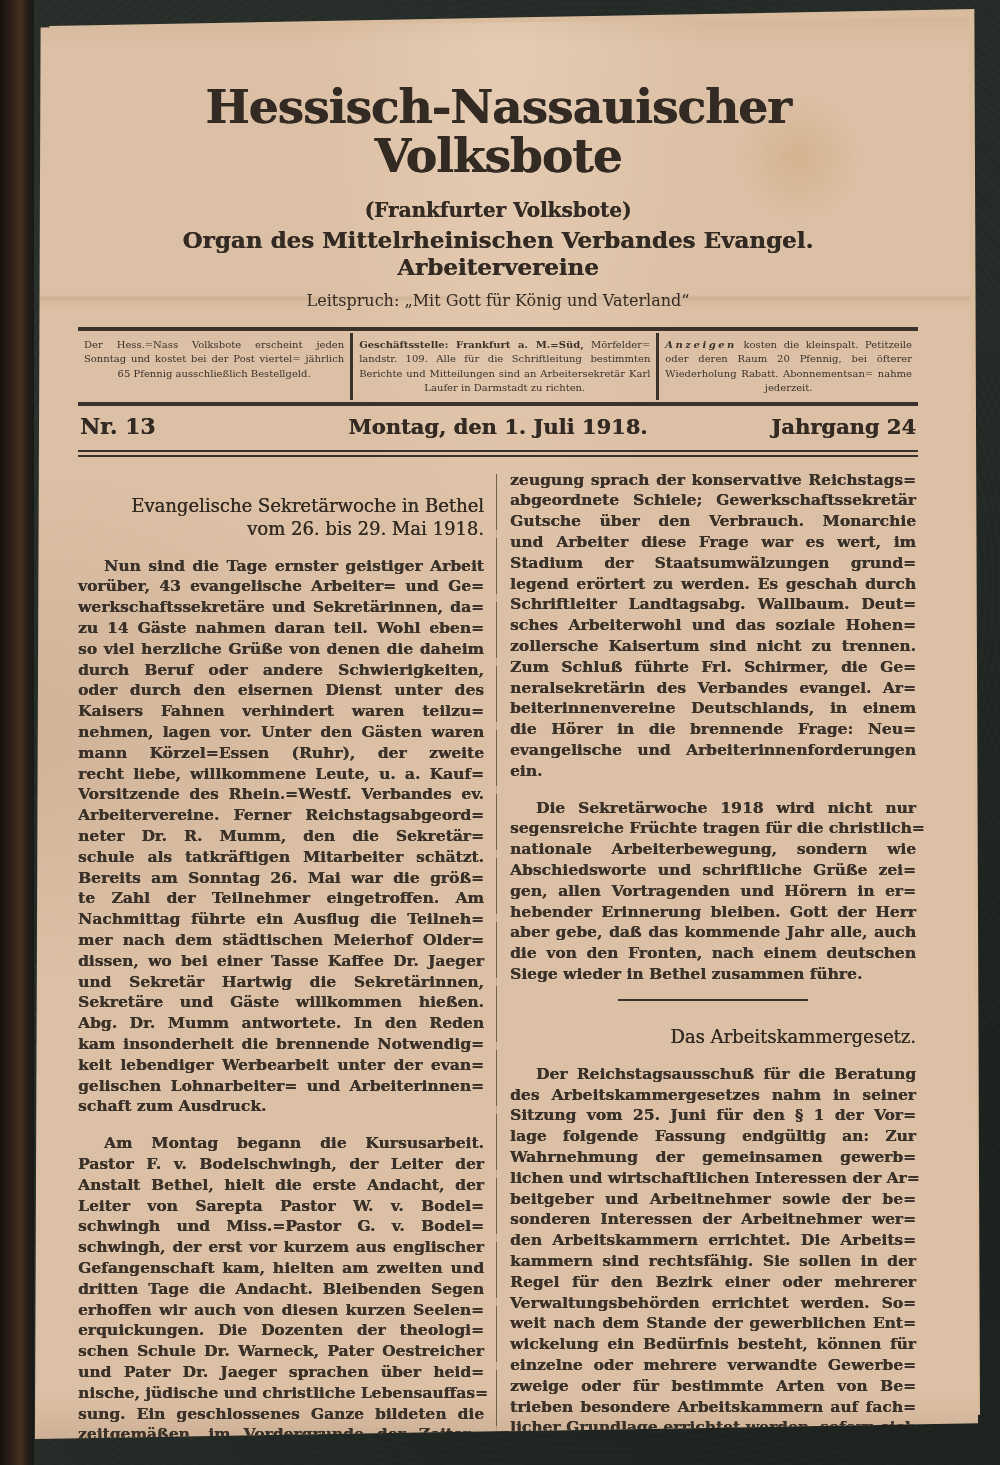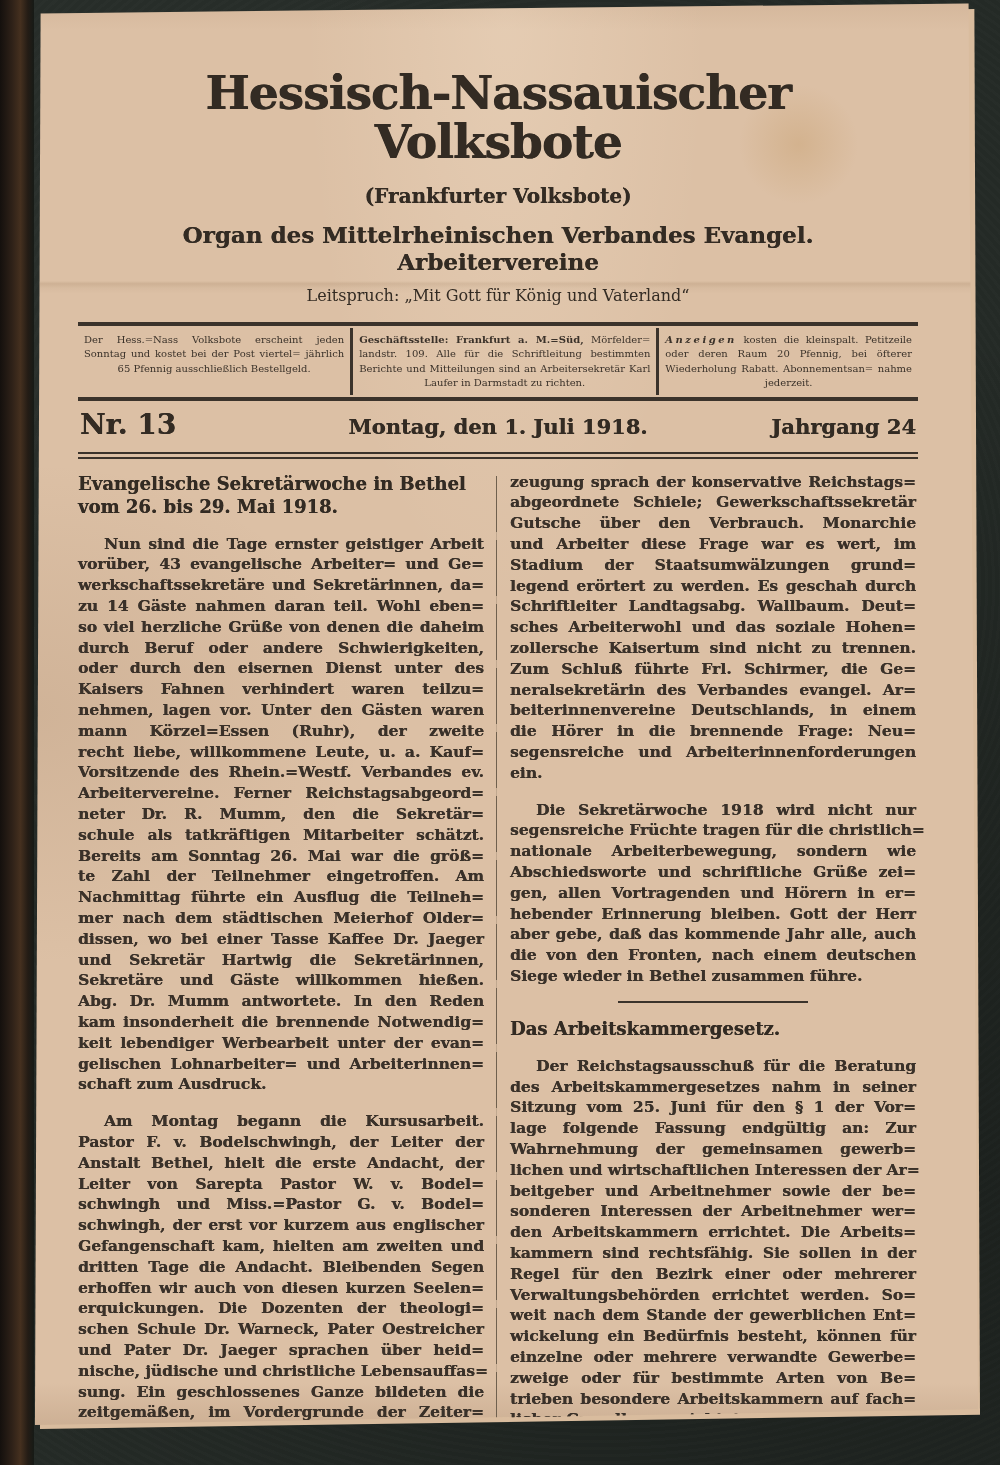--- a/index.html
+++ b/index.html
@@ -15,41 +15,41 @@
   .spine{
     position:absolute;left:0;top:0;width:34px;height:1465px;
     background:linear-gradient(90deg,#14100d 0%,#2e2118 35%,#45301f 60%,#241c15 82%,#161a16 100%);
   }
   .under-sheet{
     position:absolute;left:40px;top:9px;width:940px;height:1420px;
     background:#d9bc9e;
     clip-path:polygon(1% 1.2%, 99.4% 0%, 100% 99%, 0 100%);
   }
   .paper{
-    position:absolute;left:34px;top:2px;width:944px;height:1423px;
+    position:absolute;left:34px;top:16px;width:944px;height:1423px;
     background-color:#dcc0a5;
     background-image:
       radial-gradient(circle at 81% 10%, rgba(176,124,52,0.20), transparent 4%),
       radial-gradient(ellipse at 50% 0%, rgba(255,240,220,0.25), transparent 30%),
       radial-gradient(ellipse at 0% 50%, rgba(120,85,55,0.12), transparent 25%),
       linear-gradient(to bottom, transparent 19.6%, rgba(130,95,62,0.16) 19.8%, rgba(130,95,62,0.05) 20.1%, transparent 20.5%),
       linear-gradient(to bottom, rgba(145,105,70,0.10), transparent 2%, transparent 97%, rgba(120,85,55,0.15));
     clip-path:polygon(0.7% 0.8%, 99.0% 0.1%, 100% 98.9%, 0.1% 100%);
     color:#3a3129;
   }
   .content{padding:66px 60px 0 44px;}
 
   
   .masthead{text-align:center;color:#332b23;}
   .mast-title{
     font-size:47px;font-weight:bold;letter-spacing:-1px;line-height:1.05;
     text-shadow:0.6px 0 currentColor;
   }
   .mast-sub{font-size:20px;font-weight:bold;margin-top:17px;text-shadow:0.3px 0 currentColor;}
-  .mast-organ{font-size:23px;font-weight:bold;margin-top:13px;text-shadow:0.3px 0 currentColor;}
+  .mast-organ{font-size:23px;font-weight:bold;margin-top:4px;text-shadow:0.3px 0 currentColor;}
   .mast-motto{font-size:16px;margin-top:11px;}
 
   
   .rule-thick{height:4px;background:#3b332b;margin-top:17px;}
   .rule-thick.b{margin-top:0;}
   .rule-double{height:3px;border-top:2px solid #3b332b;border-bottom:2px solid #3b332b;margin-top:6px;}
 
   
   .boxrow{display:flex;align-items:stretch;}
   .infobox{
@@ -58,34 +58,34 @@
   }
   .infobox b{font-weight:bold;}
   .box1{width:268px;}
   .box2{width:300px;}
   .box3{width:254px;}
   .vline{width:3px;background:#3b332b;margin:2px 0;}
   .ad-lead{font-weight:bold;letter-spacing:2.5px;font-style:italic;}
 
   
   .dateline{display:flex;align-items:baseline;padding:7px 2px 5px 2px;font-weight:bold;color:#332b23;}
-  .dl-issue{width:220px;font-size:28px;text-align:left;text-shadow:0.3px 0 currentColor;}
+  .dl-issue{width:220px;font-size:22px;text-align:left;text-shadow:0.3px 0 currentColor;}
   .dl-date{flex:1;text-align:center;font-size:21px;text-shadow:0.3px 0 currentColor;}
   .dl-vol{width:220px;text-align:right;font-size:21px;text-shadow:0.3px 0 currentColor;}
 
   
   .columns{display:flex;margin-top:13px;}
   .col{width:406px;}
   .col-divider{
     width:1px;margin:4px 13px 0 12px;
     background:repeating-linear-gradient(to bottom,#6f604e 0 56px, rgba(111,96,78,0.25) 56px 64px);
   }
   .col-heading{
-    font-size:18px;font-weight:bold;text-align:left;line-height:23px;
-    color:#332b23;margin-bottom:9px;text-shadow:0.3px 0 currentColor;
+    font-size:18px;font-weight:normal;text-align:right;line-height:23px;
+    color:#332b23;margin-bottom:9px;text-shadow:0.3px 0 currentColor;margin-top:24px;
   }
   .para{margin-bottom:5px;}
   .tline{
     font-size:15.5px;font-weight:bold;line-height:20.8px;
     text-align:justify;text-align-last:justify;white-space:nowrap;
     color:#3a3129;text-shadow:0.25px 0 currentColor;
   }
   .tline.last{text-align-last:left;white-space:normal;}
   .para.indent .tline:first-child{text-indent:26px;margin-top:16px;}
   .col-sep{
@@ -199,21 +199,21 @@
             <div class="tline">und Arbeiter diese Frage war es wert, im</div>
             <div class="tline">Stadium der Staatsumwälzungen grund=</div>
             <div class="tline">legend erörtert zu werden. Es geschah durch</div>
             <div class="tline">Schriftleiter Landtagsabg. Wallbaum. Deut=</div>
             <div class="tline">sches Arbeiterwohl und das soziale Hohen=</div>
             <div class="tline">zollersche Kaisertum sind nicht zu trennen.</div>
             <div class="tline">Zum Schluß führte Frl. Schirmer, die Ge=</div>
             <div class="tline">neralsekretärin des Verbandes evangel. Ar=</div>
             <div class="tline">beiterinnenvereine Deutschlands, in einem</div>
             <div class="tline">die Hörer in die brennende Frage: Neu=</div>
-            <div class="tline">segensreiche und Arbeiterinnenforderungen</div>
+            <div class="tline">evangelische und Arbeiterinnenforderungen</div>
             <div class="tline last">ein.</div>
           </div>
           <div class="para indent">
             <div class="tline">Die Sekretärwoche 1918 wird nicht nur</div>
             <div class="tline">segensreiche Früchte tragen für die christlich=</div>
             <div class="tline">nationale Arbeiterbewegung, sondern wie</div>
             <div class="tline">Abschiedsworte und schriftliche Grüße zei=</div>
             <div class="tline">gen, allen Vortragenden und Hörern in er=</div>
             <div class="tline">hebender Erinnerung bleiben. Gott der Herr</div>
             <div class="tline">aber gebe, daß das kommende Jahr alle, auch</div>

